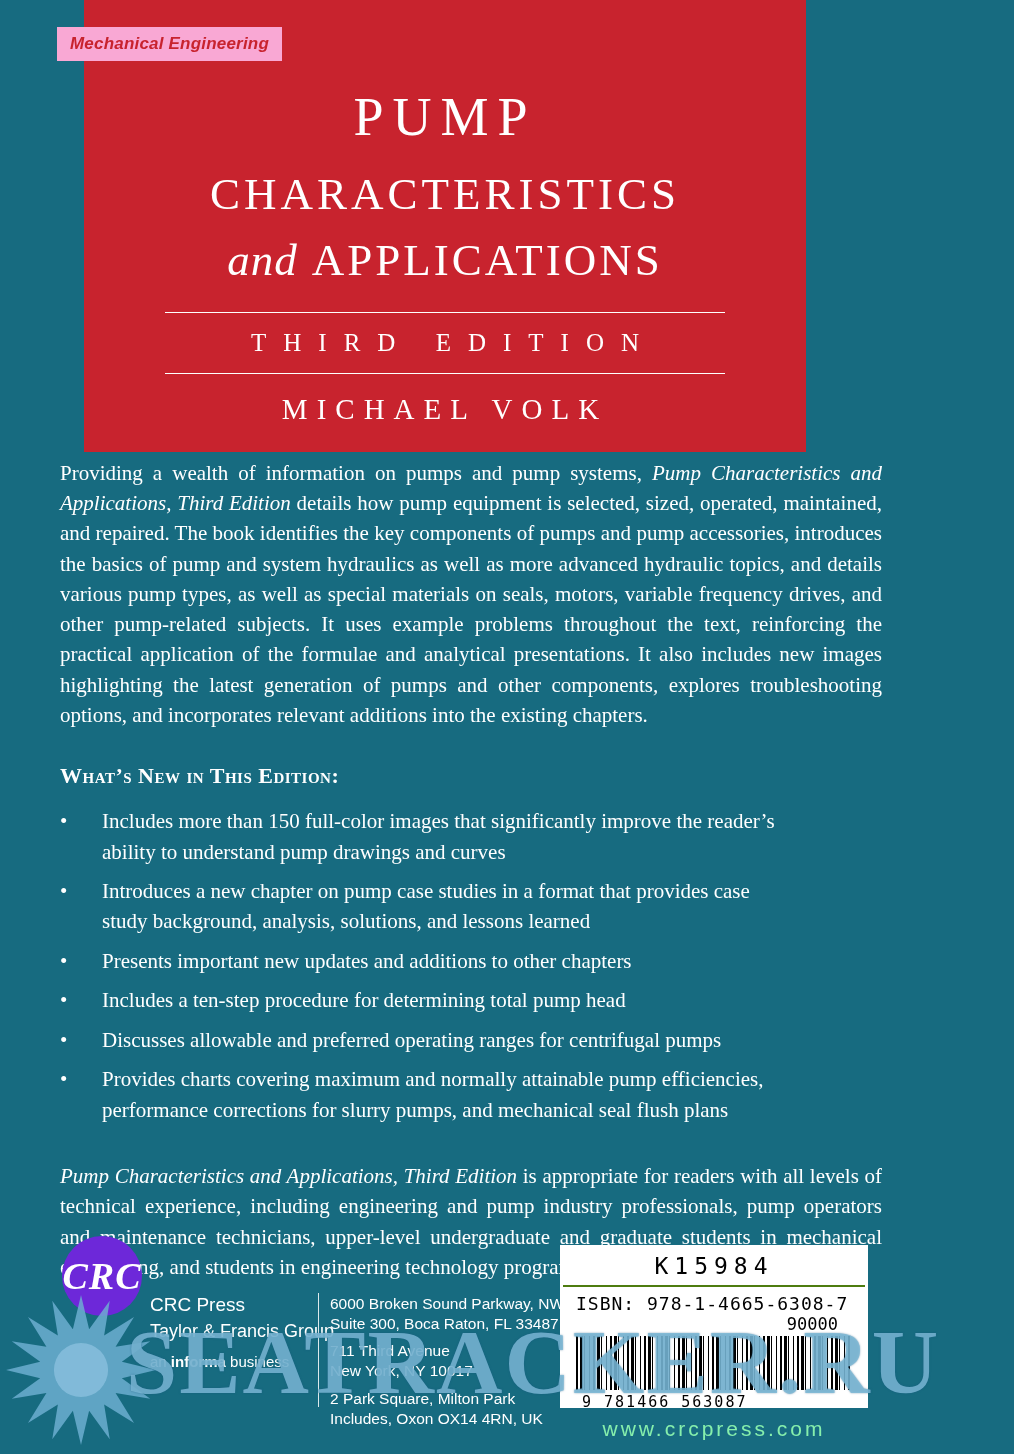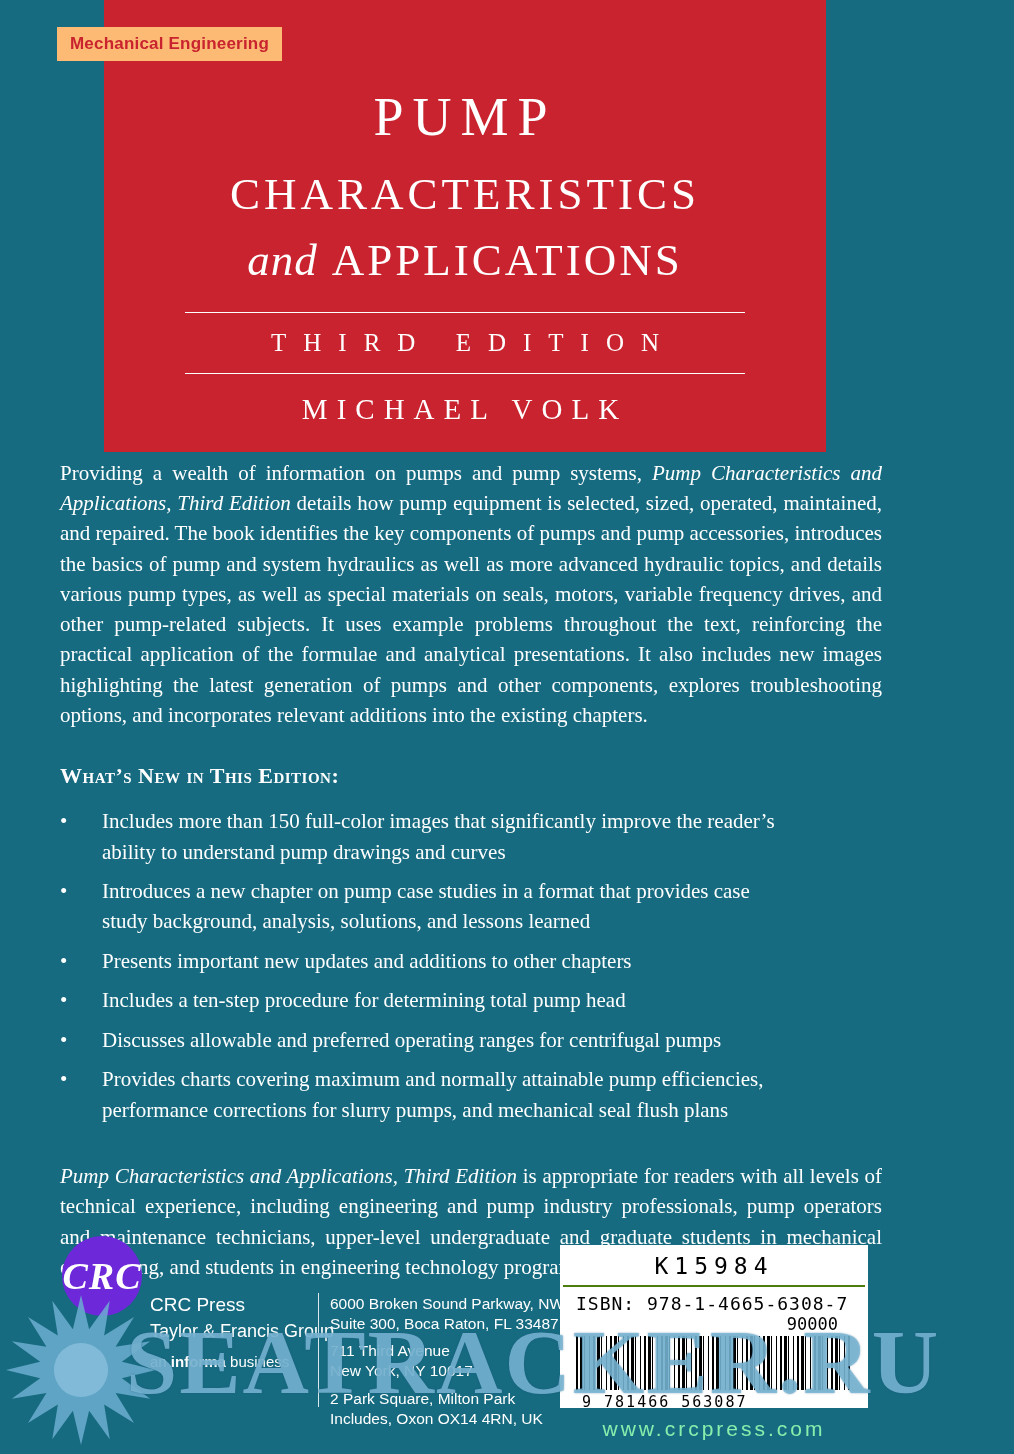--- a/index.html
+++ b/index.html
@@ -4,28 +4,28 @@
 <style>
   html,body { margin:0; padding:0; background:#0c4a5c; }
   .page {
     position:relative; width:1014px; height:1454px;
     background:#176b80; overflow:hidden;
     font-family:"Liberation Serif", serif;
     margin:0 auto;
   }
   
   .red-panel {
-    position:absolute; left:104px; top:0; width:722px; height:452px;
+    position:absolute; left:84px; top:0; width:722px; height:452px;
     background:#c8232e; color:#fff; text-align:center; z-index:1;
   }
   .category {
     position:absolute; left:57px; top:27px; z-index:3;
-    background:#fdba74; color:#c8232e;
+    background:#f9a8d4; color:#c8232e;
     font-family:"Liberation Sans", sans-serif; font-weight:bold;
-    font-size:17px; padding:7px 13px; letter-spacing:0.2px;
+    font-size:17px; padding:7px 13px; letter-spacing:0.2px;font-style:italic;
   }
   .t1 { margin:86px 0 0; font-size:54px; font-weight:normal; letter-spacing:9px; }
   .t2 { margin:20px 7px 0; font-size:45px; font-weight:normal; letter-spacing:4px; }
   .t3 { margin:14px 0 0; font-size:45px; font-weight:normal; letter-spacing:3px; }
   .t3 em { font-style:italic; margin-right:14px; letter-spacing:1px; }
   .rule { width:560px; height:1px; background:#ffffff; margin:26px auto 0; }
   .rule2 { margin-top:16px; }
   .edition { margin:16px 0 0; font-size:25px; letter-spacing:17px; text-indent:17px; }
   .author { margin:19px 0 0; font-size:29px; letter-spacing:9px; }
 

